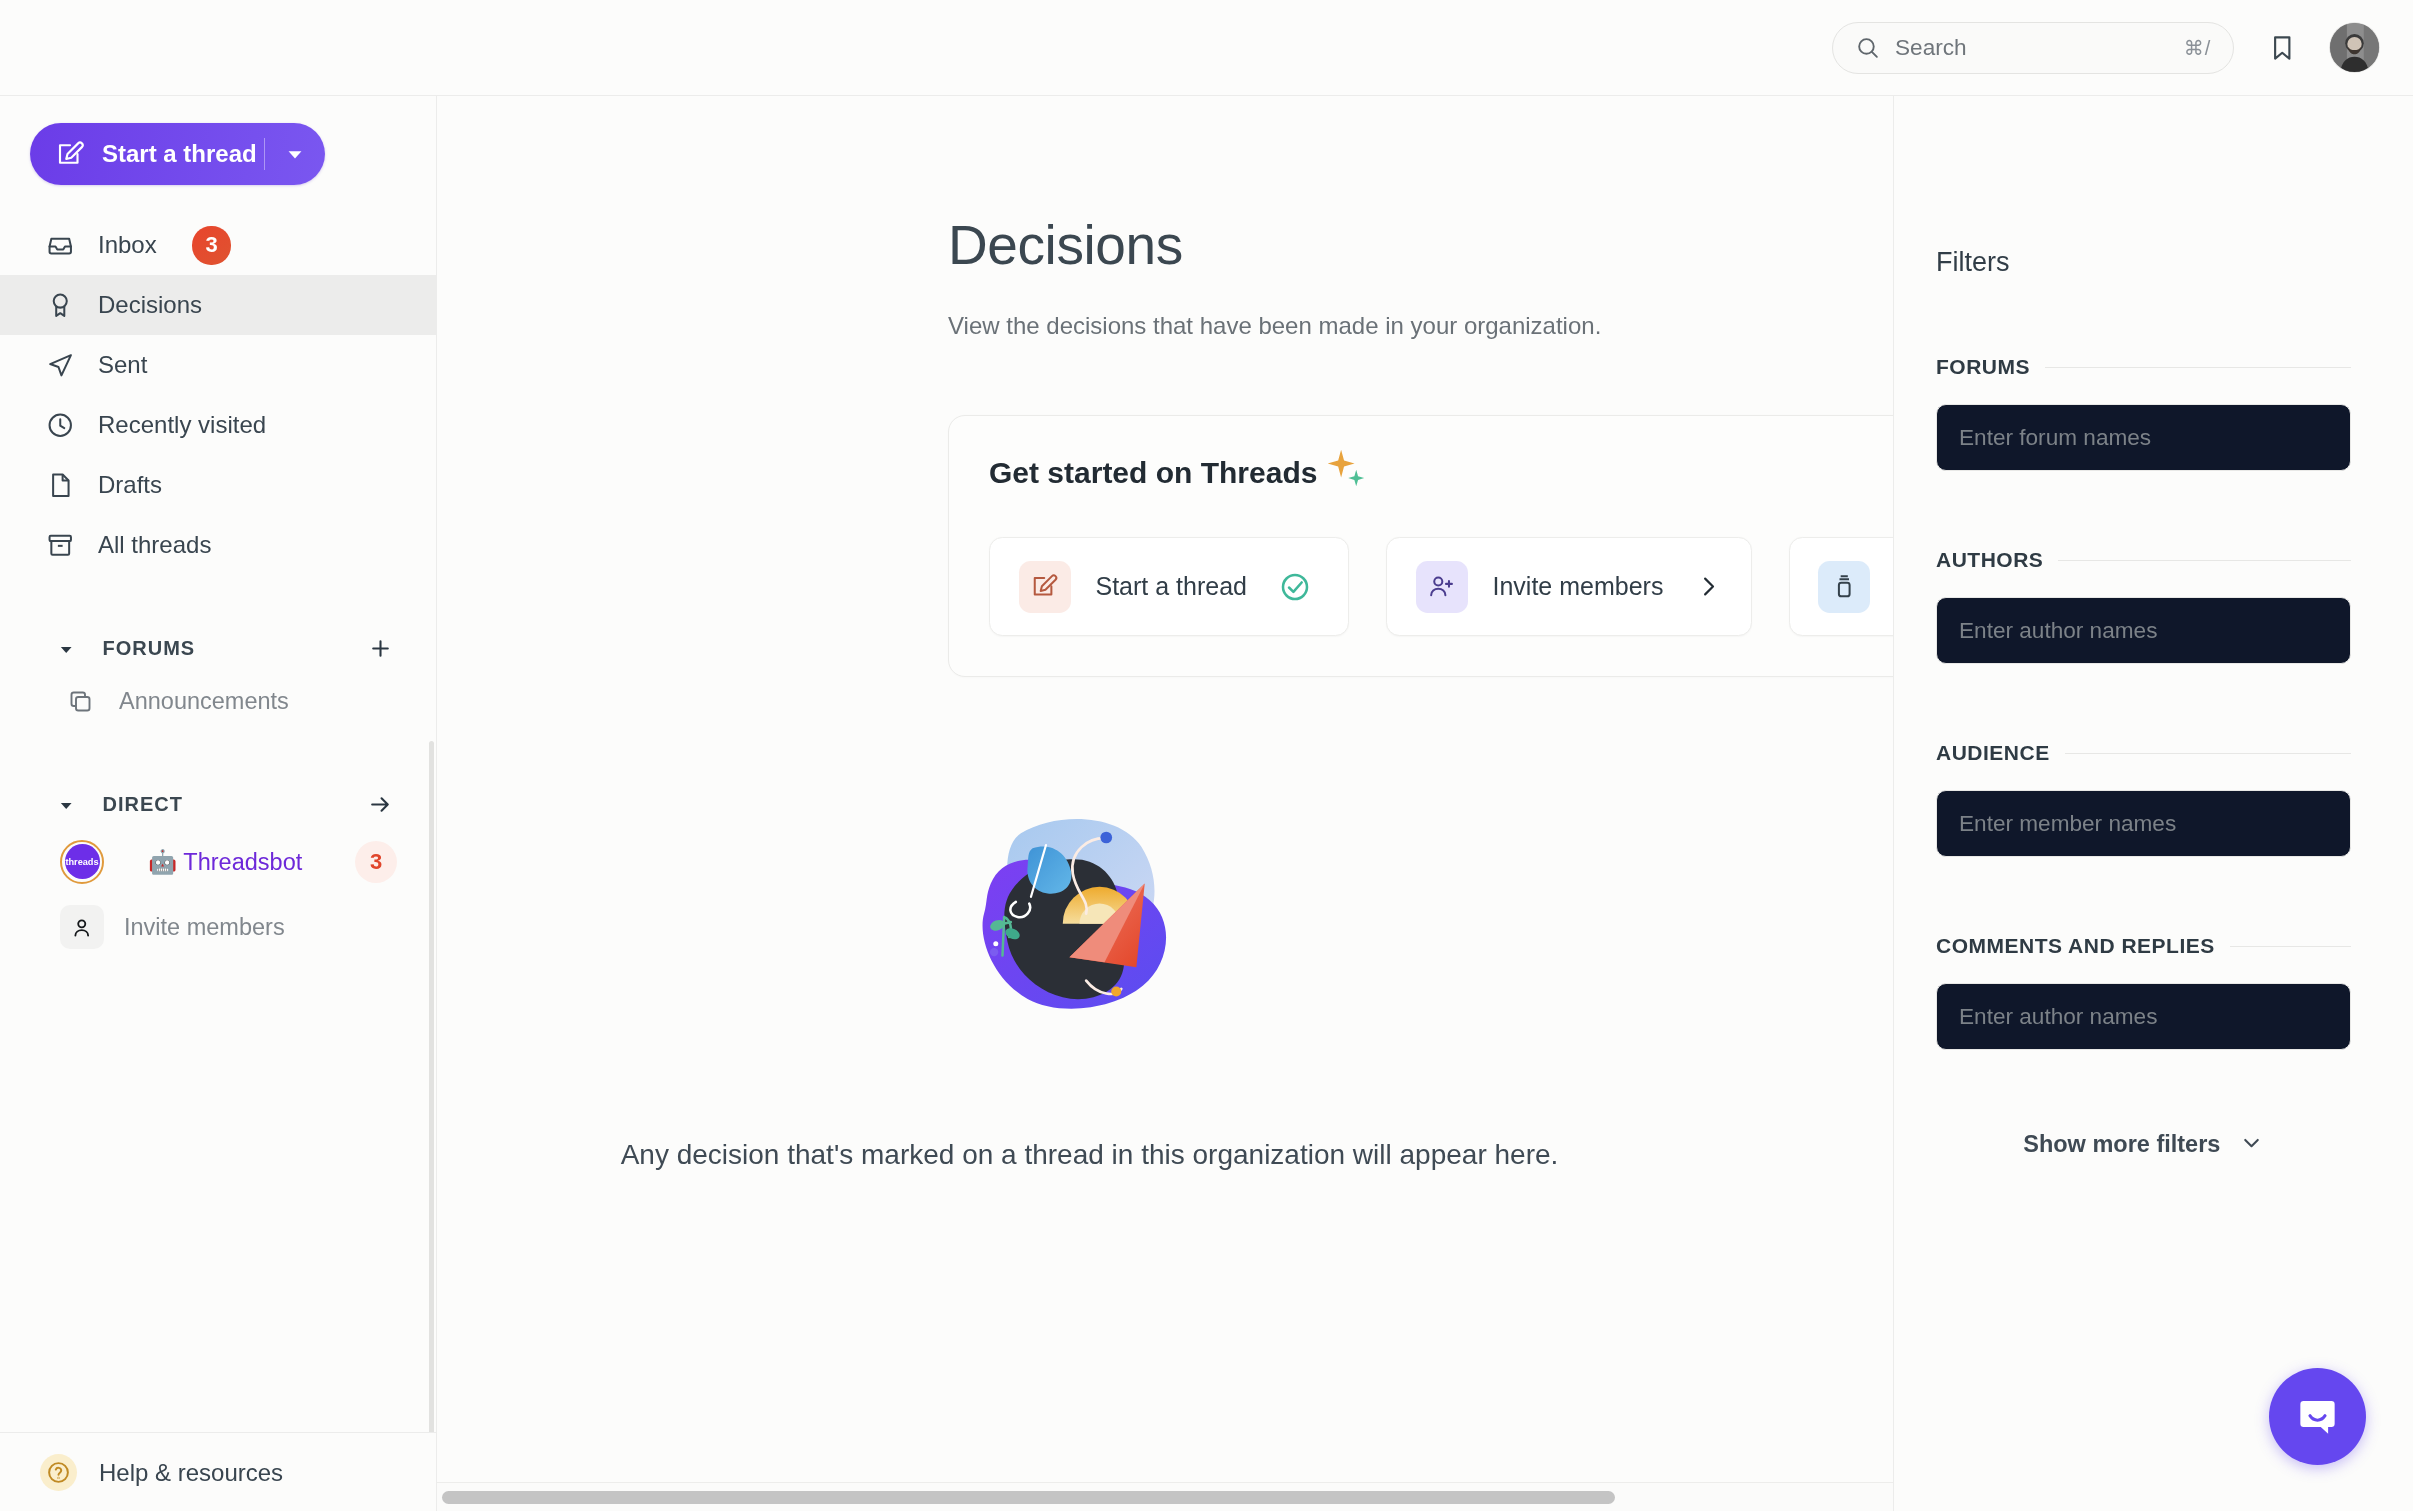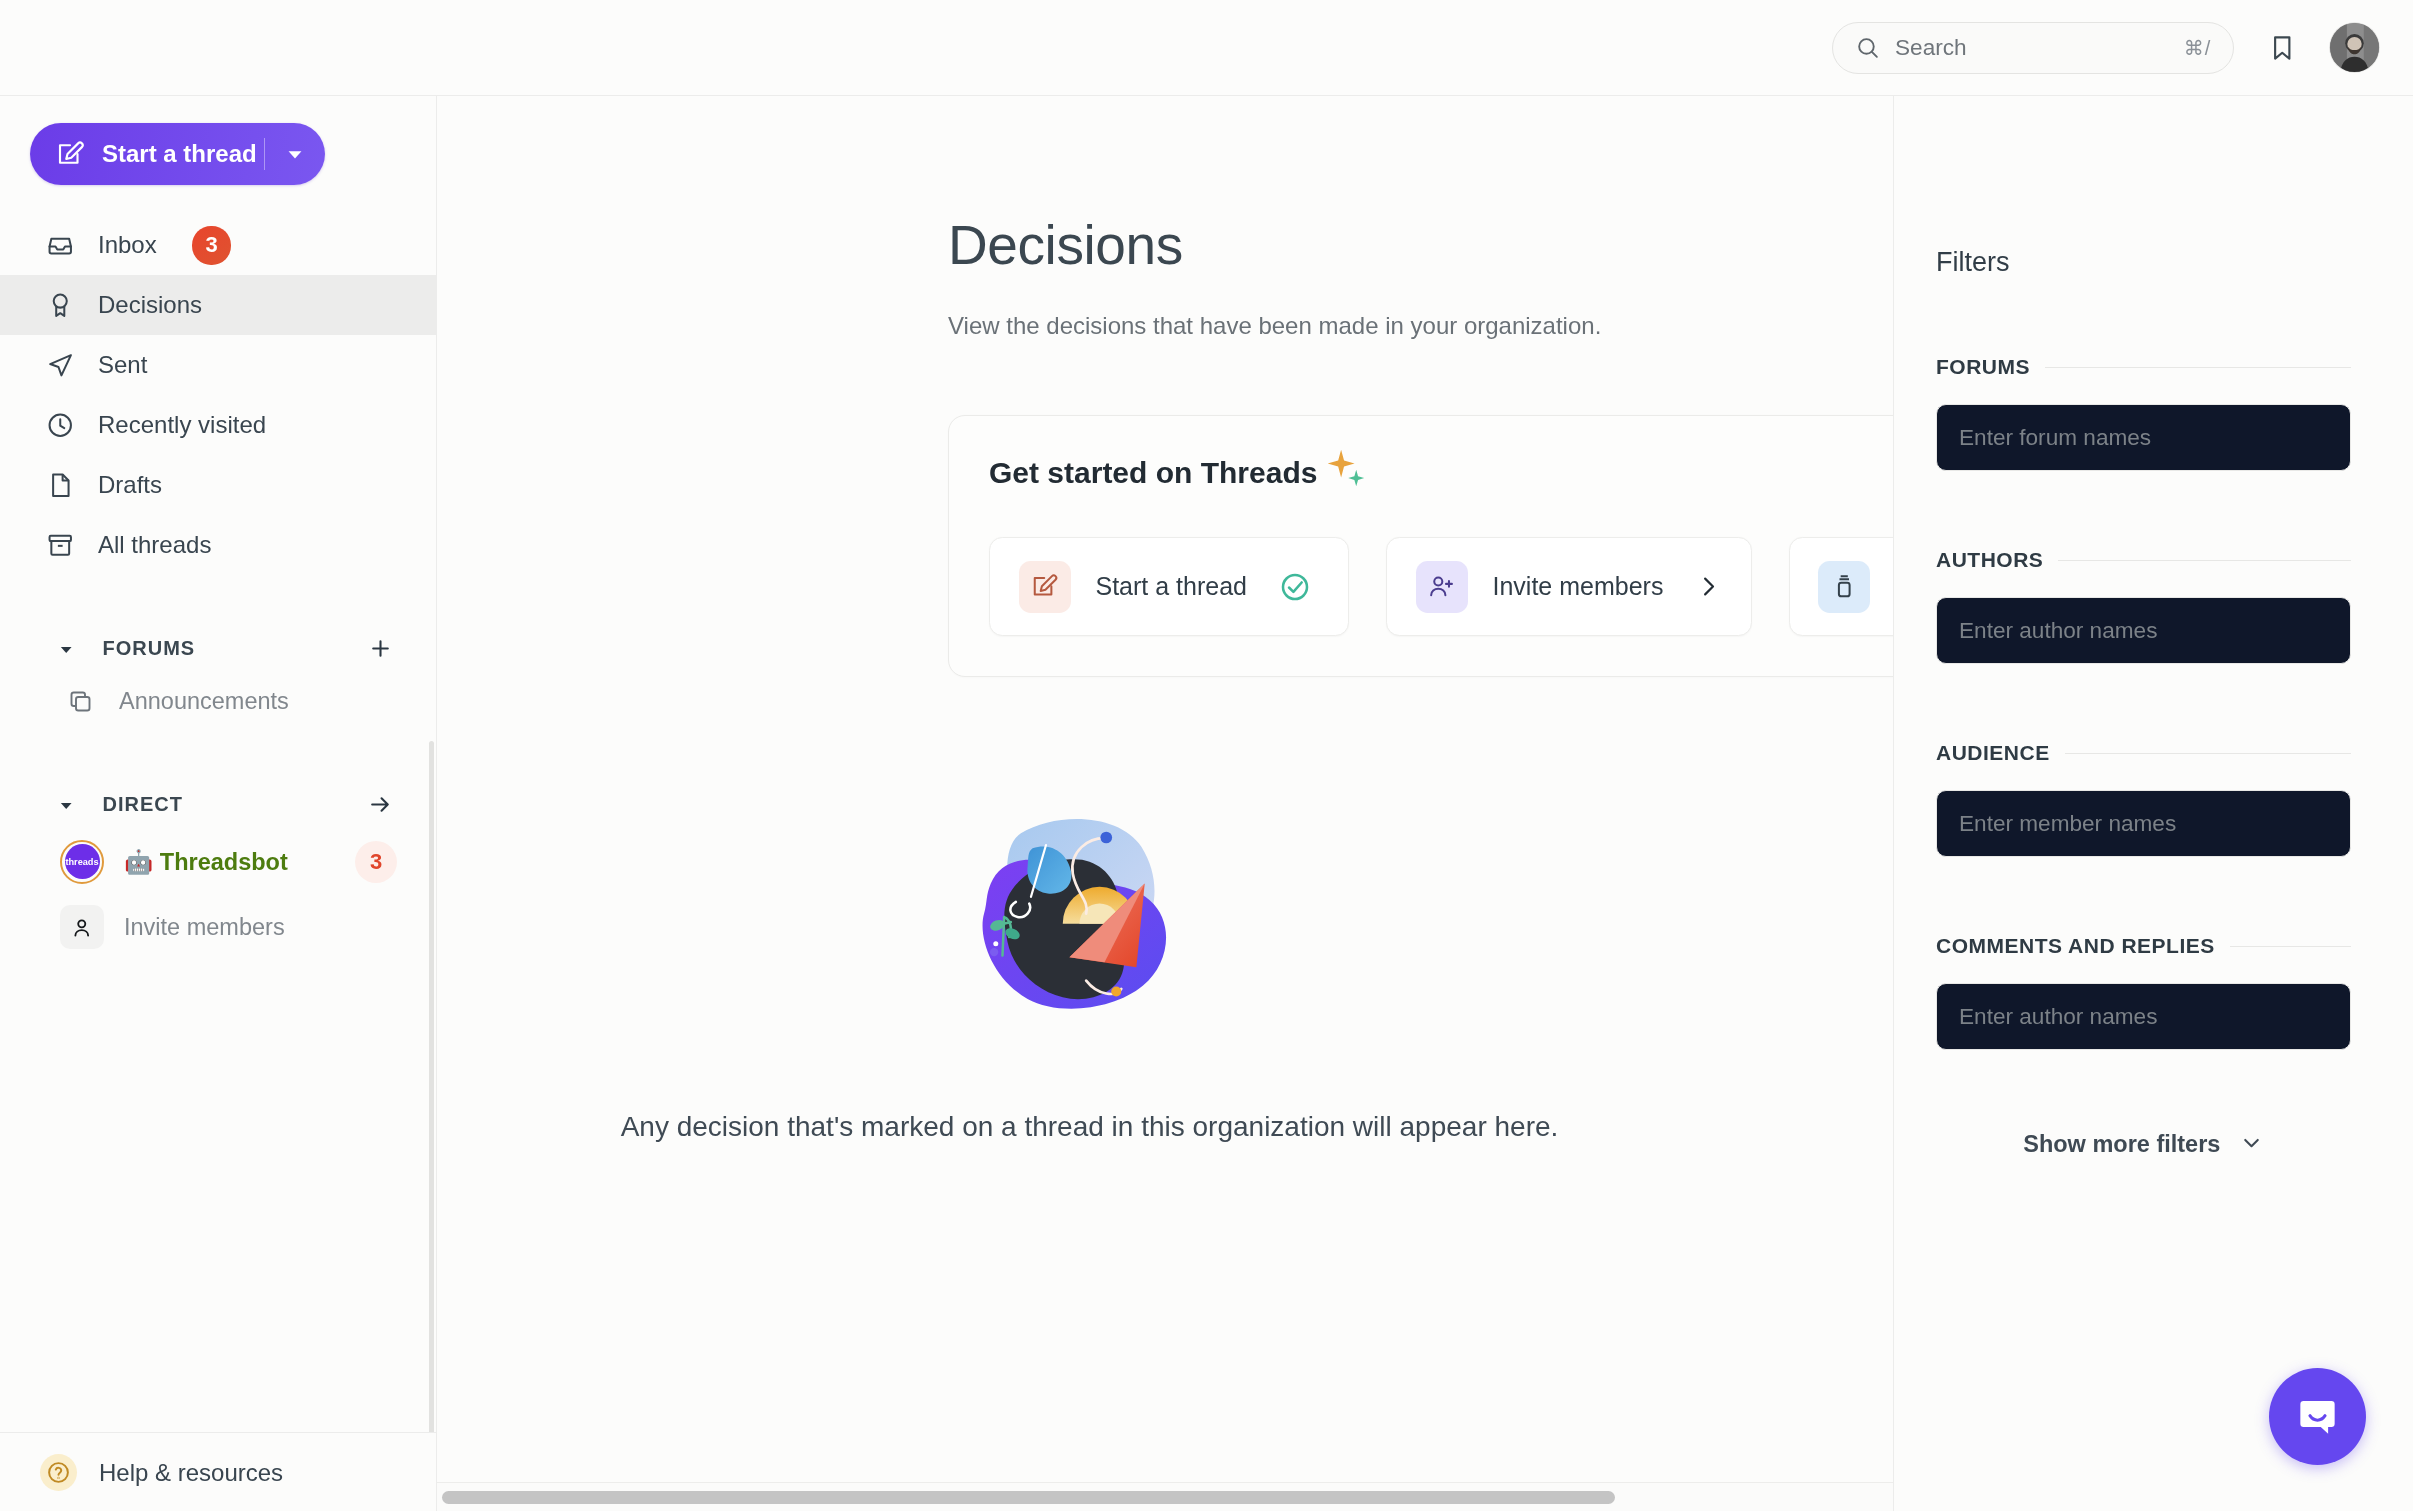--- a/index.html
+++ b/index.html
@@ -126,21 +126,21 @@
     width: 44px; height: 44px; border-radius: 50%;
     border: 2.5px solid #e09a3c; padding: 2.5px; flex-shrink: 0;
     display: flex; align-items: center; justify-content: center;
   }
   .dm-avatar {
     width: 100%; height: 100%; border-radius: 50%;
     background: #6d2ee8; color: #fff;
     font-size: 9.2px; font-weight: 700;
     display: flex; align-items: center; justify-content: center;
   }
-  .dm-name { font-size: 23.5px; color: #4d7c0f; font-weight: 700; display: flex; align-items: center; gap: 8.4px; }
+  .dm-name { font-size: 23.5px; color: #6d28d9; font-weight: 400; display: flex; align-items: center; gap: 8.4px; margin-left: 24px; }
   .dm-badge {
     margin-left: auto; width: 42px; height: 42px; border-radius: 50%;
     background: #fdeeea; color: #e0452b; font-size: 22px; font-weight: 600;
     display: flex; align-items: center; justify-content: center;
   }
   .invite-item { height: 64px; display: flex; align-items: center; gap: 20px; padding-left: 60px; cursor: pointer; }
   .invite-sq {
     width: 44px; height: 44px; border-radius: 10px;
     background: #f2f2f1; display: flex; align-items: center; justify-content: center; flex-shrink: 0;
   }
@@ -191,21 +191,21 @@
   }
   .gs-ico {
     width: 52px; height: 52px; border-radius: 11.7px;
     display: flex; align-items: center; justify-content: center; flex-shrink: 0;
   }
   .gs-label { font-size: 25px; color: #313d47; white-space: nowrap; }
   .gs-trail { margin-left: 6.7px; display: flex; align-items: center; }
 
   .empty {
     margin-top: 126px; display: flex; flex-direction: column;
-    align-items: center; padding-right: 151px;
+    align-items: center; padding-right: 151px; gap: 28px;
   }
   .empty-illo { width: 251px; height: 243px; }
   .empty-text { margin-top: 65px; font-size: 28px; color: #3f4a54; }
 
   .hscroll-track {
     height: 30px; border-top: 0.8px solid #ededeb;
     background: #fbfbfa; display: flex; align-items: center; padding: 0 5px;
     position: relative; z-index: 5;
   }
   .hscroll-thumb { height: 13.4px; width: 1173px; border-radius: 6.7px; background: #c4c4c4; }

